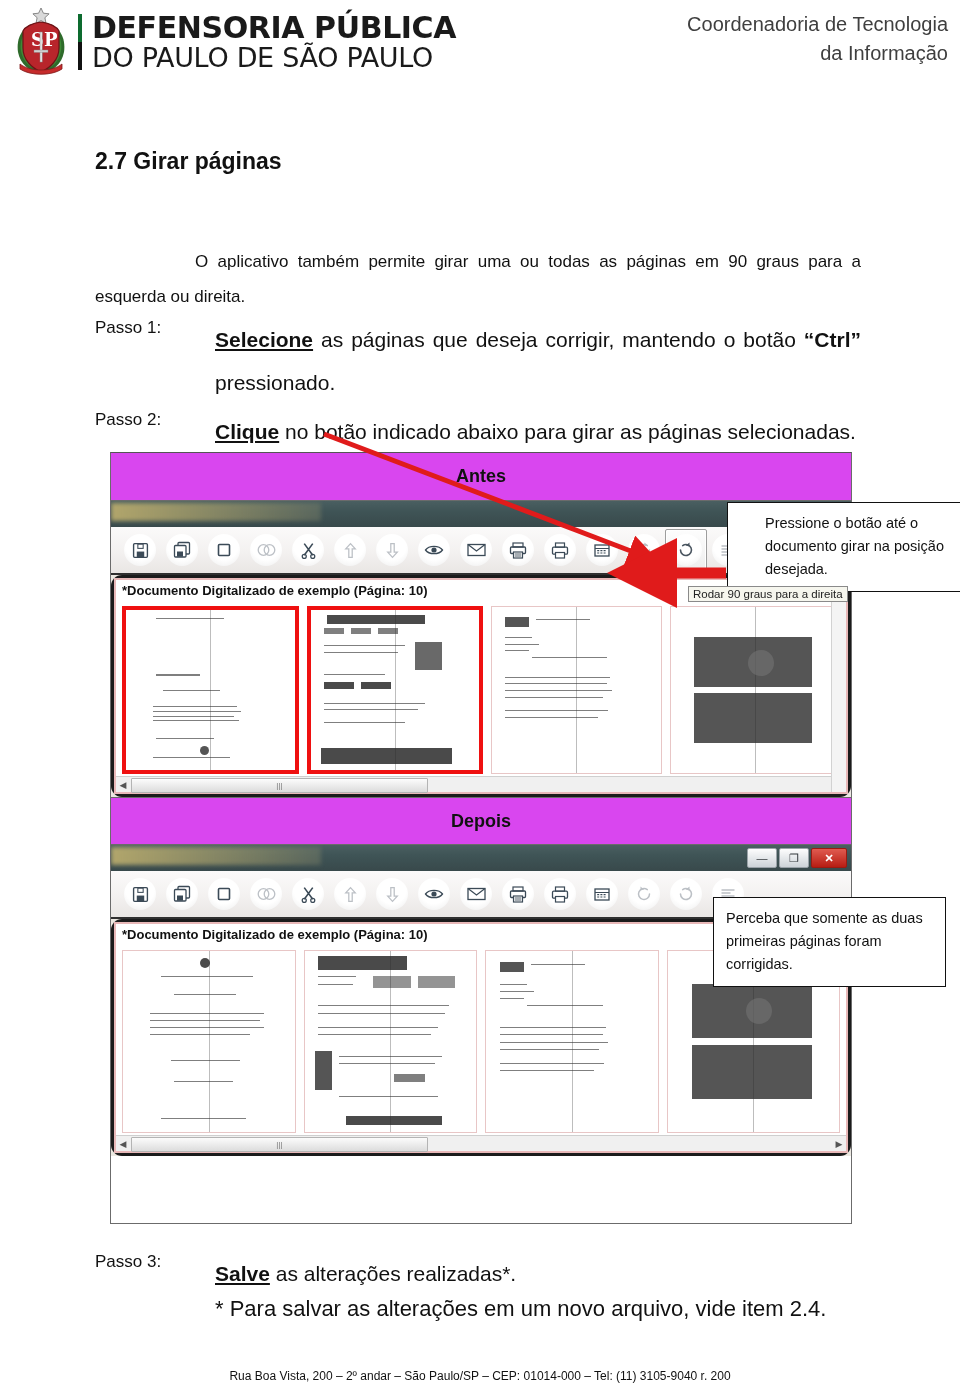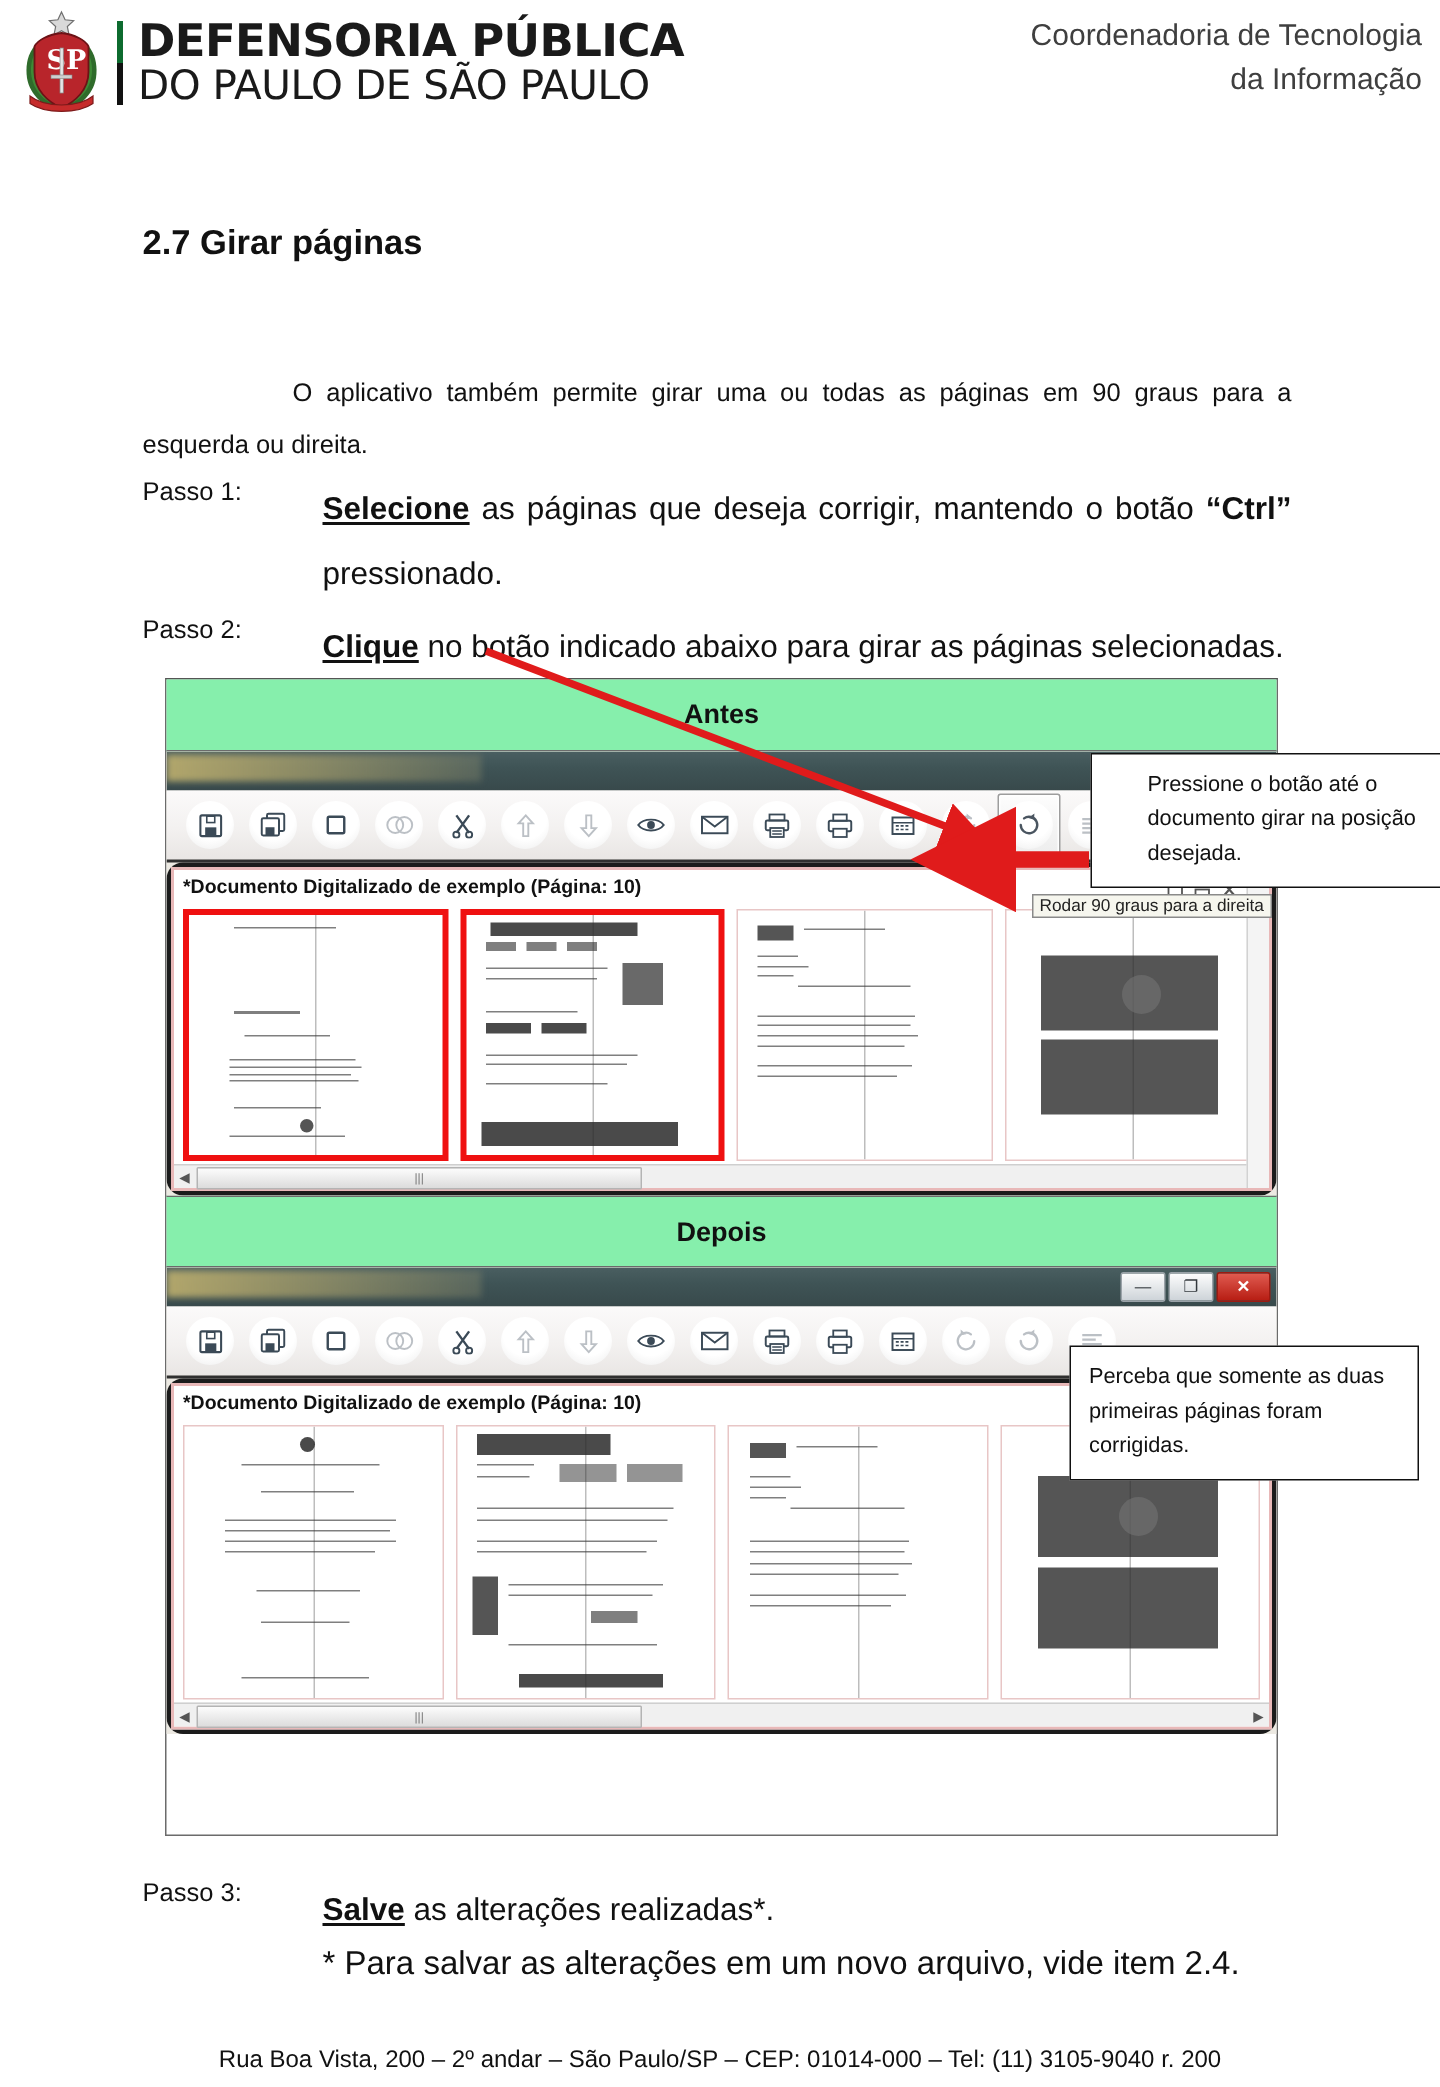--- a/index.html
+++ b/index.html
@@ -70,21 +70,21 @@
   #footnote{position:absolute;left:215px;top:1296px;font-size:22px;}
 
   
   .figure{
     position:absolute;left:110px;top:452px;width:742px;height:772px;
     border:1px solid #6b6b6b;border-top:1px solid #555;
     background:#fff;box-sizing:border-box;
   }
   .cap-band{
     height:48px;display:flex;align-items:center;justify-content:center;
-    background:#86efac;box-sizing:border-box;
+    background:#d946ef;box-sizing:border-box;
   }
   .cap-band .cap{font-size:18px;font-weight:bold;color:#111;
      font-family:"Liberation Sans", sans-serif;}
   .band-sep{border-bottom:1px solid #6b6b6b;}
 
   
   .appwin{position:relative;background:#ece9e2;overflow:hidden;}
   .titlebar{
     height:26px;position:relative;
     background:linear-gradient(to bottom,#4a5f61 0%,#3f5456 40%,#38494b 100%);
@@ -167,21 +167,21 @@
   }
   #callout1{left:727px;top:502px;width:208px;padding-left:37px;}
   #callout2{left:713px;top:897px;width:207px;}
 
   
   #annot{position:absolute;left:0;top:0;width:960px;height:1391px;
          pointer-events:none;z-index:60;}
 
   .footer{
     position:absolute;left:0;bottom:8px;width:960px;text-align:center;
-    font-size:16px;color:#111;
+    font-size:12px;color:#111;
   }
 
   
   .lines{position:absolute;left:0;right:0;top:0;bottom:0;}
   .ln{position:absolute;background:#3a3a3a;opacity:.65;height:1px;}
   .blk{position:absolute;background:#2a2a2a;opacity:.85;}
 </style>
 </head>
 <body>
 
@@ -688,21 +688,21 @@
           <span class="arrow">▶</span>
         </div>
       </div>
     </div>
   </div>
 </div>
 
 <div style="position:absolute;left:688px;top:586px;z-index:55;
             background:#f6f6ee;border:1px solid #8a8a8a;
             font-size:11.5px;color:#222;padding:1px 4px;white-space:nowrap;
-            font-family:'Liberation Sans', sans-serif;margin-top:10px;">Rodar 90 graus para a direita</div>
+            font-family:'Liberation Sans', sans-serif;">Rodar 90 graus para a direita</div>
 
 <div class="callout" id="callout1">Pressione o botão até o documento girar na posição desejada.</div>
 <div class="callout" id="callout2">Perceba que somente as duas primeiras páginas foram corrigidas.</div>
 
 <svg id="annot">
   <defs>
     <marker id="ah" markerWidth="7" markerHeight="7" refX="1.4" refY="3.2" orient="auto">
       <path d="M0,0 L6.4,3.2 L0,6.4 z" fill="#e01b1b"></path>
     </marker>
   </defs>

